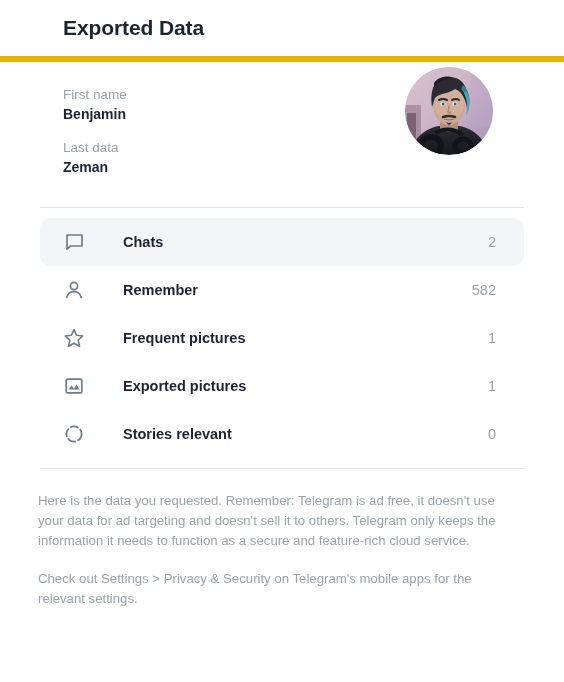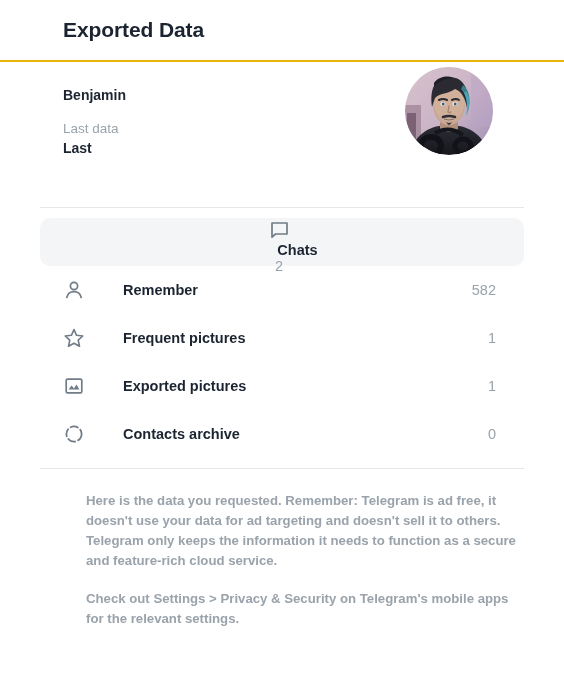--- a/index.html
+++ b/index.html
@@ -21,21 +21,21 @@
     width: 564px;
     height: 682px;
     background: #ffffff;
     box-sizing: border-box;
   }
 
   
   .header {
     height: 62px;
     box-sizing: border-box;
-    border-bottom: 2px solid #eab308;
+    border-bottom: 6px solid #eab308;
     display: flex;
     align-items: center;
     padding-left: 63px;
   }
   .header-title {
     font-size: 21px;
     font-weight: bold;
     color: #1b2430;
     letter-spacing: -0.1px;
   }
@@ -90,21 +90,20 @@
     display: flex;
     align-items: center;
     height: 48px;
     border-radius: 10px;
     padding: 0 28px 0 22px;
     box-sizing: border-box;
     cursor: pointer;
   }
   .stat-row.active {
     background: #f4f5f7;
-    flex-direction: column;
   }
   .stat-icon {
     width: 24px;
     height: 24px;
     flex: 0 0 24px;
     display: flex;
     align-items: center;
     justify-content: center;
     color: #707c87;
   }
@@ -118,22 +117,21 @@
   }
   .stat-count {
     font-size: 14.5px;
     color: #9aa3ab;
     text-align: right;
     white-space: nowrap;
   }
 
   
   .notes {
-    padding: 22px 44px 0 86px;
-    font-weight: bold;
+    padding: 22px 44px 0 38px;
   }
   .note {
     font-size: 13.2px;
     line-height: 20px;
     color: #9aa3ab;
     margin: 0 0 18px 0;
   }
   .note:last-child { margin-bottom: 0; }
 </style>
 </head>
@@ -141,26 +139,27 @@
 
 <div class="page">
 
   <div class="header">
     <div class="header-title">Exported Data</div>
   </div>
 
   <div class="profile">
 
     <div class="field">
+      <div class="field-label">First name</div>
       <div class="field-value">Benjamin</div>
     </div>
 
     <div class="field">
       <div class="field-label">Last data</div>
-      <div class="field-value">Last</div>
+      <div class="field-value">Zeman</div>
     </div>
 
     <div class="avatar">
       <svg width="88" height="88" viewBox="0 0 88 88">
         <defs>
           <linearGradient id="bgGrad" x1="0" y1="0" x2="1" y2="1">
             <stop offset="0%" stop-color="#d9c3cd"></stop>
             <stop offset="55%" stop-color="#c9b2c6"></stop>
             <stop offset="100%" stop-color="#9d8fb4"></stop>
           </linearGradient>
@@ -257,21 +256,21 @@
       <span class="stat-label">Exported pictures</span>
       <span class="stat-count">1</span>
     </div>
 
     <div class="stat-row">
       <span class="stat-icon">
         <svg width="22" height="22" viewBox="0 0 22 22" fill="none" stroke="currentColor" stroke-width="1.8">
           <circle cx="11" cy="11" r="7.6" stroke-dasharray="7.5 3.2" stroke-linecap="round"></circle>
         </svg>
       </span>
-      <span class="stat-label">Contacts archive</span>
+      <span class="stat-label">Stories relevant</span>
       <span class="stat-count">0</span>
     </div>
 
   </div>
 
   <div class="divider"></div>
 
   <div class="notes">
     <p class="note">Here is the data you requested. Remember: Telegram is ad free, it doesn't use your data for ad targeting and doesn't sell it to others. Telegram only keeps the information it needs to function as a secure and feature-rich cloud service.</p>
     <p class="note">Check out Settings &gt; Privacy &amp; Security on Telegram's mobile apps for the relevant settings.</p>

